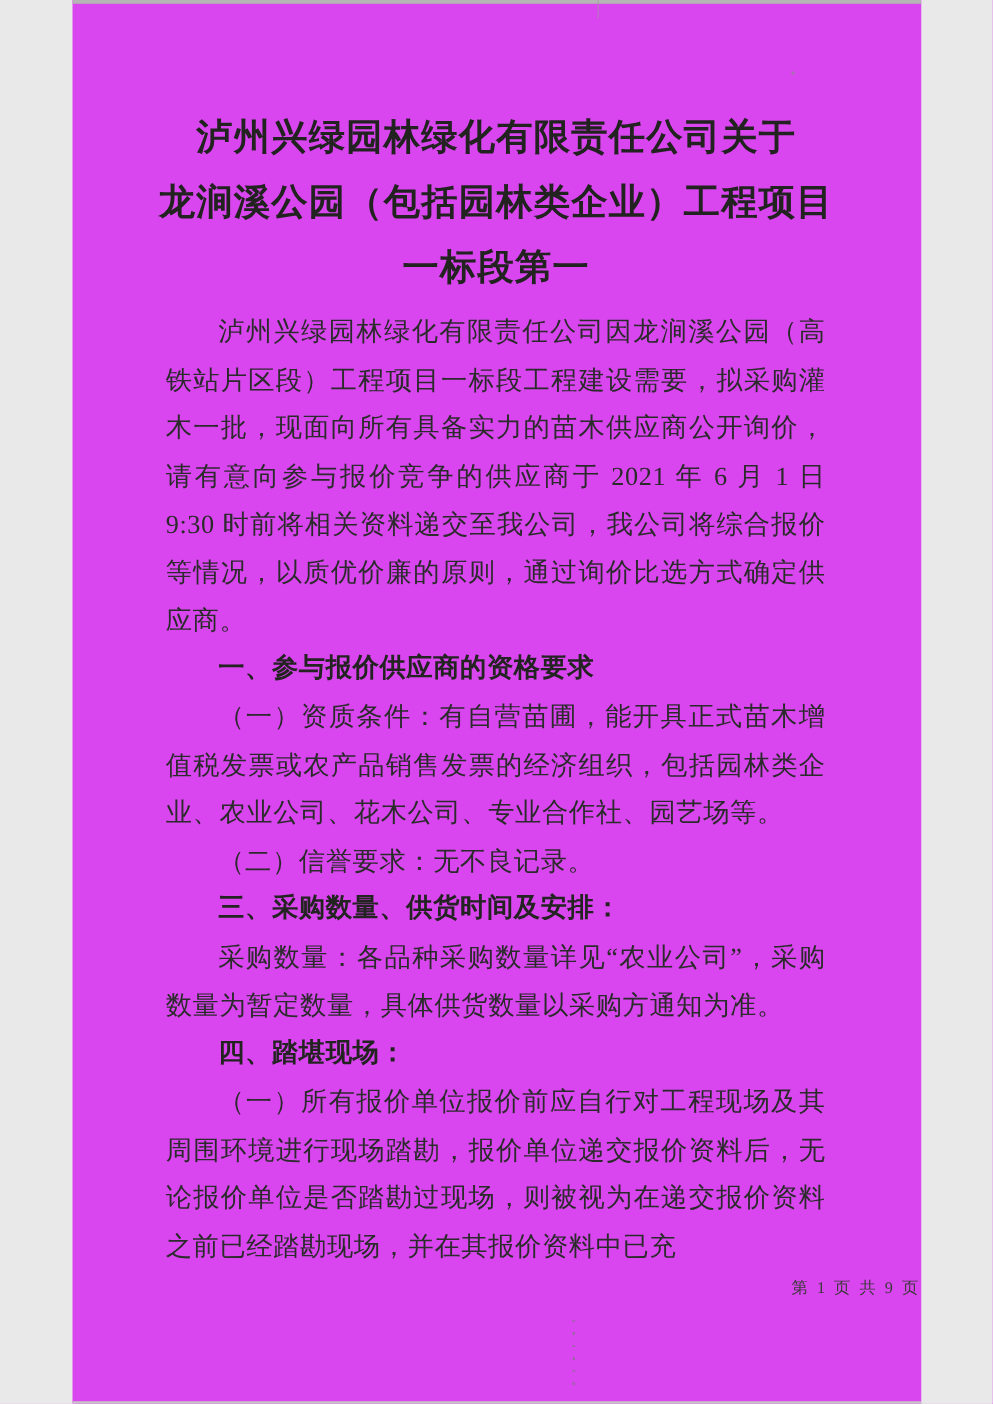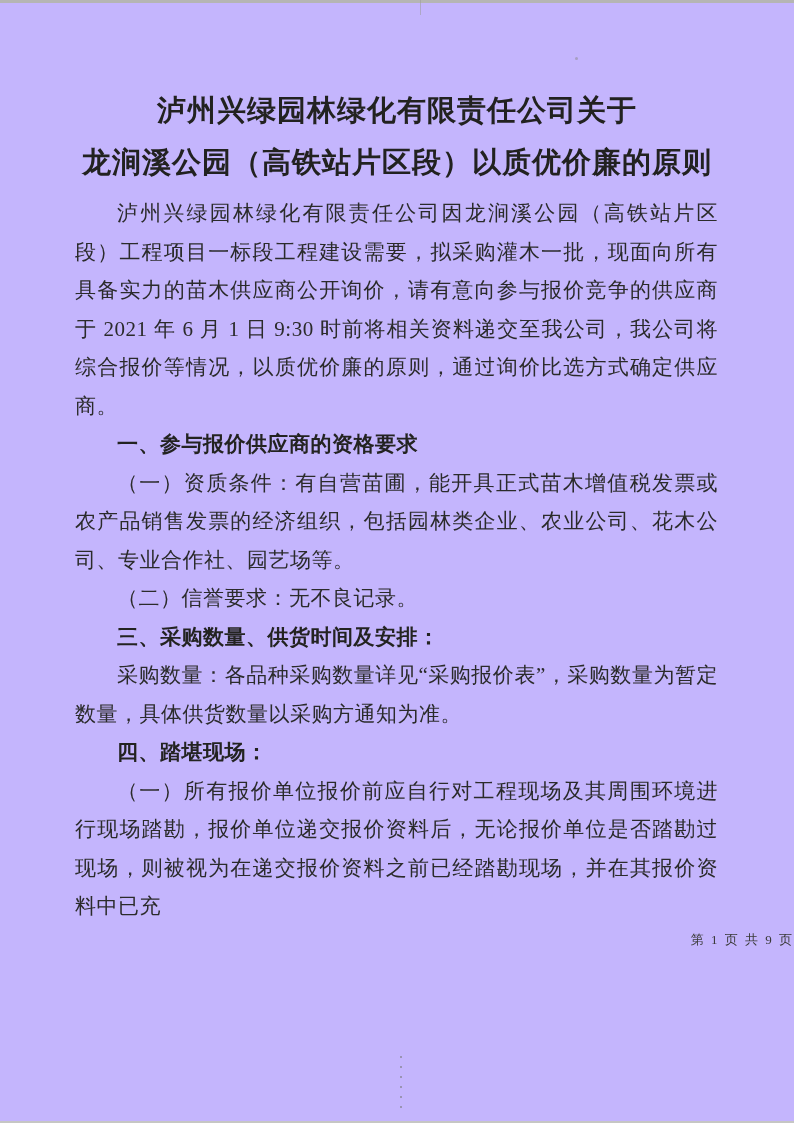--- a/index.html
+++ b/index.html
@@ -2,24 +2,24 @@
 <html><head>
 <meta charset="utf-8">
 <style>
   html, body {
     margin: 0;
     padding: 0;
     background: #e9e9e9;
   }
   .page {
     position: relative;
-    width: 794px;
+    width: 679px;
     height: 1123px;
     margin: 0 auto;
-    background: #c4b5fd;
+    background: #d946ef;
     overflow: hidden;
     color: #2b2b2b;
     box-sizing: border-box;
   }
   
   .scan-edge-top {
     position: absolute;
     top: 0; left: 0;
     width: 100%; height: 3px;
     background: #b5b5b3;
@@ -99,30 +99,30 @@
 <body>
 
 <div class="page">
 
   <div class="scan-edge-top"></div>
   <div class="scan-tick-top"></div>
   <div class="scan-speck"></div>
 
   <h1 class="doc-title">
     <span class="title-line">泸州兴绿园林绿化有限责任公司关于</span>
-    <span class="title-line">龙涧溪公园（高铁站片区段）以质优价廉的原则</span>
+    <span class="title-line">龙涧溪公园（包括园林类企业）工程项目一标段第一</span>
   </h1>
 
   <div class="content">
     <p class="body">泸州兴绿园林绿化有限责任公司因龙涧溪公园（高铁站片区段）工程项目一标段工程建设需要，拟采购灌木一批，现面向所有具备实力的苗木供应商公开询价，请有意向参与报价竞争的供应商于 2021 年 6 月 1 日 9:30 时前将相关资料递交至我公司，我公司将综合报价等情况，以质优价廉的原则，通过询价比选方式确定供应商。</p>
     <p class="heading">一、参与报价供应商的资格要求</p>
     <p class="body">（一）资质条件：有自营苗圃，能开具正式苗木增值税发票或农产品销售发票的经济组织，包括园林类企业、农业公司、花木公司、专业合作社、园艺场等。</p>
     <p class="body">（二）信誉要求：无不良记录。</p>
     <p class="heading">三、采购数量、供货时间及安排：</p>
-    <p class="body">采购数量：各品种采购数量详见“采购报价表”，采购数量为暂定数量，具体供货数量以采购方通知为准。</p>
+    <p class="body">采购数量：各品种采购数量详见“农业公司”，采购数量为暂定数量，具体供货数量以采购方通知为准。</p>
     <p class="heading">四、踏堪现场：</p>
     <p class="body">（一）所有报价单位报价前应自行对工程现场及其周围环境进行现场踏勘，报价单位递交报价资料后，无论报价单位是否踏勘过现场，则被视为在递交报价资料之前已经踏勘现场，并在其报价资料中已充</p>
   </div>
 
   <div class="page-footer">第 1 页 共 9 页</div>
 
   <div class="scan-dots-below-footer"></div>
   <div class="scan-edge-bottom"></div>
 
 </div>

